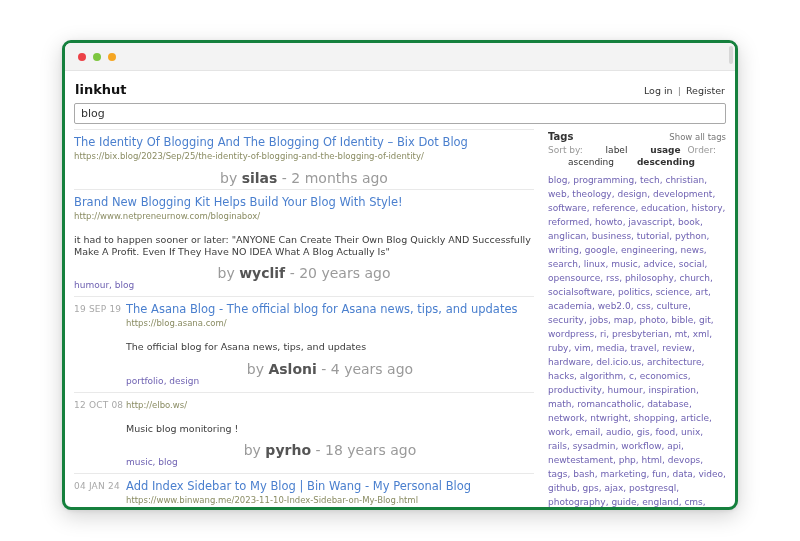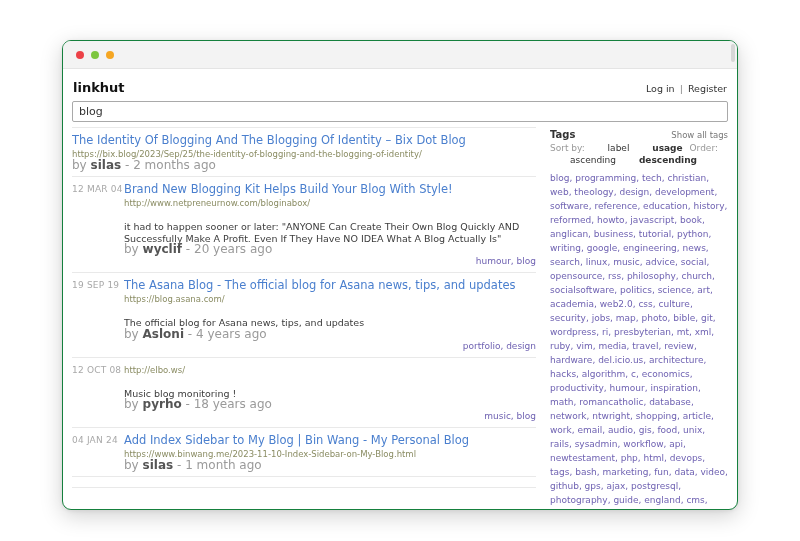--- a/index.html
+++ b/index.html
@@ -1,21 +1,21 @@
 <!DOCTYPE html>
 <html><head>
 <meta charset="utf-8">
 <style>
   * { margin:0; padding:0; box-sizing:border-box; }
   html,body { width:800px; height:541px; overflow:hidden; background:#ffffff;
     font-family:"DejaVu Sans","Liberation Sans",sans-serif; }
   a { text-decoration:none; cursor:pointer; }
 
   .window { position:absolute; left:62px; top:40px; width:676px; height:470px;
-    background:#fff; border-radius:9px; border:1px solid #15803d;
+    background:#fff; border-radius:9px; border:3px solid #15803d;
     box-shadow:0 6px 22px rgba(0,0,0,.18), 0 1px 4px rgba(0,0,0,.08); overflow:hidden; }
 
   .titlebar { position:relative; height:28px; background:#f3f3f3; border-bottom:1px solid #e4e4e4;
     display:flex; align-items:center; padding-left:13px; }
   .dot { width:8px; height:8px; border-radius:50%; margin-right:7px; display:inline-block; }
   .scroll-thumb { position:absolute; right:2px; top:3px; width:4px; height:18px;
     background:#d7d7d7; border-radius:2px; }
 
   .content { padding:7px 9px 0 9px; height:441px; overflow:hidden; }
 
@@ -39,23 +39,23 @@
 
   .results { border-top:1px solid #e9e9e9; }
   .entry { display:flex; padding:5px 0 5px 0; border-bottom:1px solid #e9e9e9; }
   .date { width:52px; flex-shrink:0; font-size:9px; color:#a8a8a8; padding-top:2px; letter-spacing:.2px; }
   .entry-body { flex:1; min-width:0; }
   .title-line { white-space:nowrap; overflow:hidden; font-size:11.5px; line-height:14px; }
   .title-line a { color:#4a7fce; }
   .url { display:block; font-size:8.5px; color:#8a8c63; margin-top:2px; line-height:11px;
     white-space:nowrap; overflow:hidden; }
   .desc { font-size:9.5px; color:#3c3c3c; margin-top:12px; line-height:11.5px; }
-  .byline { font-size:12px; color:#9a9a9a; margin-top:0; line-height:11px; }
+  .byline { font-size:14px; color:#9a9a9a; margin-top:11px; line-height:11px;text-align:center; }
   .byline .author { color:#555; font-weight:bold; }
-  .entry-tags { text-align:right; font-size:9px; margin-top:1px; line-height:11px; }
+  .entry-tags { font-size:9px; margin-top:1px; line-height:11px; }
   .entry-tags a { color:#6f62b2; }
 
   .side-head { display:flex; justify-content:space-between; align-items:baseline; padding:2px 0 1px 0; }
   .side-title { font-size:10px; font-weight:bold; color:#333; }
   .show-all { font-size:8.5px; color:#777; }
   .side-sort { font-size:9px; color:#999; line-height:12px; margin-top:1px; }
   .side-sort .opt { color:#333; margin-left:20px; }
   .side-sort .active { font-weight:bold; }
   .side-sort .lbl2 { margin-left:4px; }
   .tag-cloud { margin-top:5px; font-size:9px; line-height:14px; color:#6f62b2; }
@@ -100,21 +100,20 @@
                   <span>by</span>
                   <a class="author">silas</a>
                   <span>-</span>
                   <span>2 months ago</span>
                 </div>
 
               </div>
             </div>
 
             <div class="entry">
-              <span class="date">12 MAR 04</span>
               <div class="entry-body">
                 <div class="title-line">
                   <a><span>Brand New Blogging Kit Helps Build Your Blog With Style!</span></a>
                 </div>
                 <a class="url">http://www.netpreneurnow.com/bloginabox/</a>
                 <div class="desc">it had to happen sooner or later: "ANYONE Can Create Their Own Blog Quickly AND Successfully Make A Profit. Even If They Have NO IDEA What A Blog Actually Is"</div>
                 <div class="byline">
                   <span>by</span>
                   <a class="author">wyclif</a>
                   <span>-</span>

